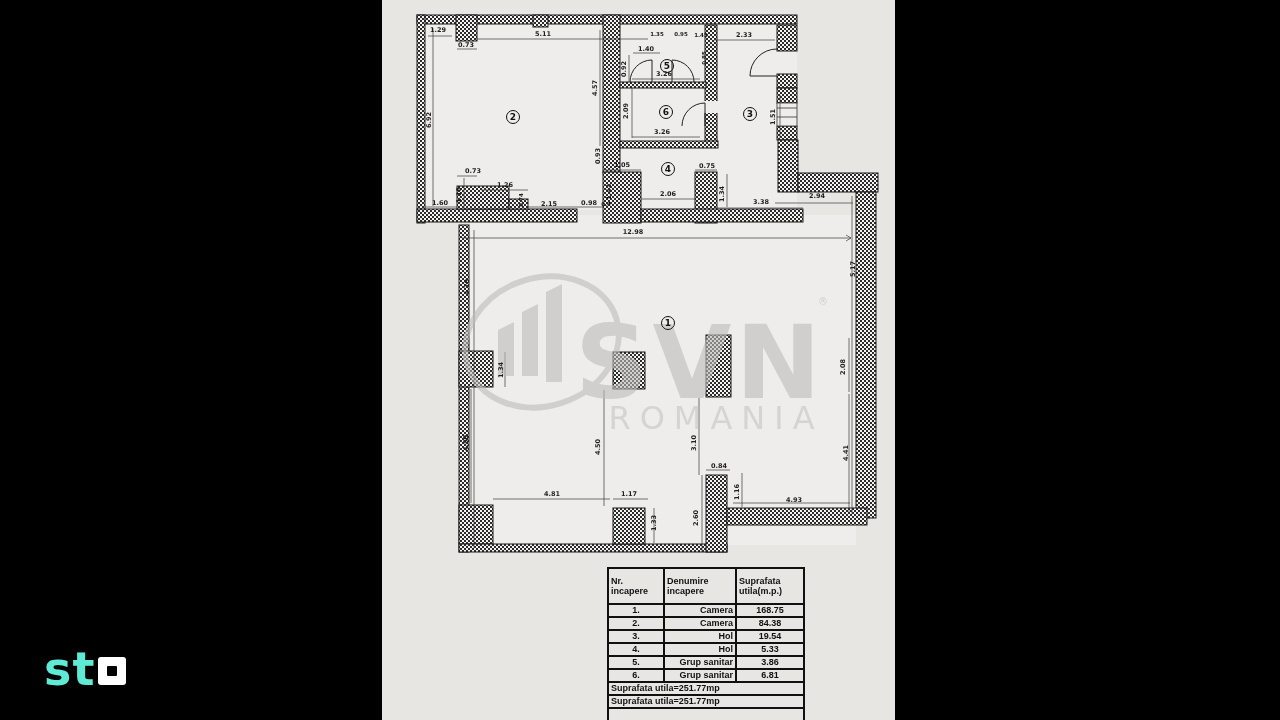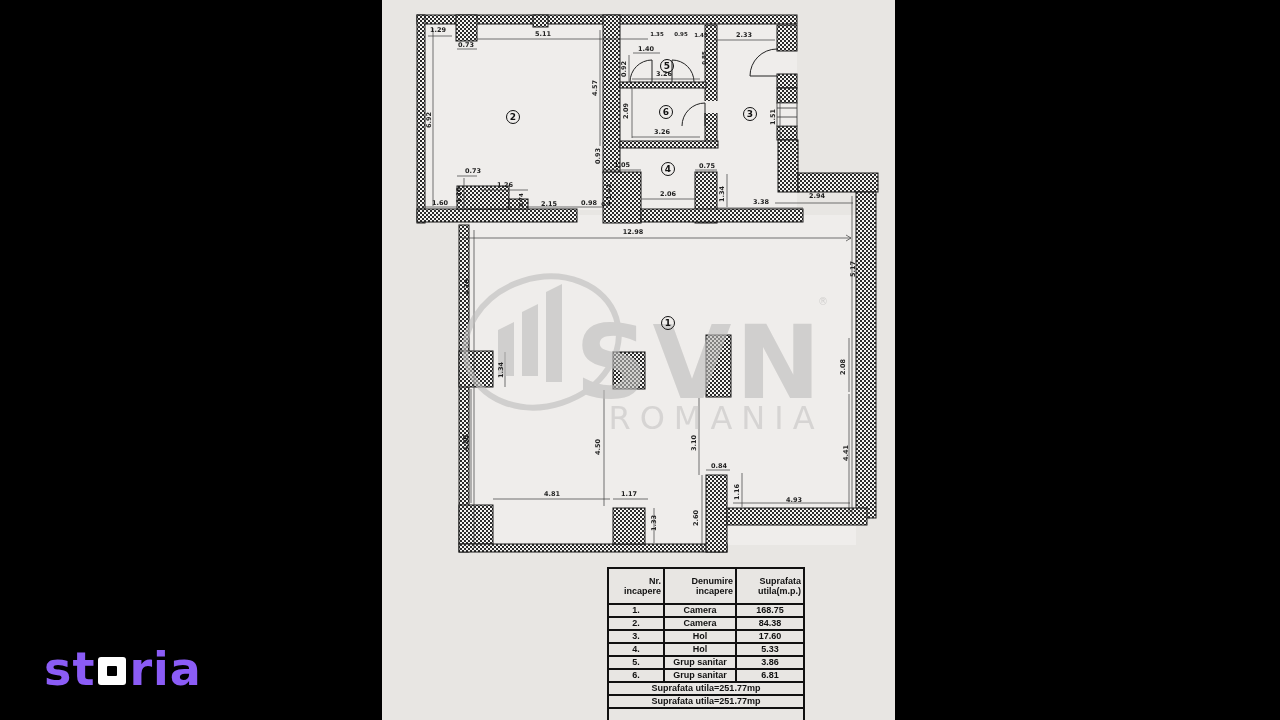--- a/index.html
+++ b/index.html
@@ -28,30 +28,30 @@
   .wm-region{font-family:"DejaVu Sans",sans-serif;font-size:32px;font-weight:400;letter-spacing:9px;fill:#c6c5c4;}
   
   .plan-table{
     position:absolute;left:225px;top:567px;width:180px;
     border-collapse:collapse;table-layout:fixed;color:#111;
   }
   .plan-table th,.plan-table td{
     border:2px solid #111;font-size:9px;font-weight:700;
     padding:0 2px;line-height:1.15;overflow:hidden;
   }
-  .plan-table th{white-space:pre-line;height:34px;text-align:right;font-size:9px;}
+  .plan-table th{white-space:pre-line;height:34px;text-align:left;font-size:9px;}
   .plan-table td{height:11px;}
   .col-nr{width:50px;text-align:center;}
-  .col-name{width:66px;text-align:center;}
+  .col-name{width:66px;text-align:right;}
   .col-area{width:62px;text-align:center;margin-top:48px;}
-  .footer-cell{text-align:center;height:13px;}
+  .footer-cell{text-align:left;height:13px;}
   .cut-row td{height:12px;border-bottom:none;}
   
   .storia{
-    position:absolute;left:44px;top:642px;color:#8b5cf6;
+    position:absolute;left:44px;top:642px;color:#5eead4;
     font-size:46px;font-weight:700;letter-spacing:1px;
     font-family:"DejaVu Sans",sans-serif;display:flex;align-items:baseline;
   }
   .storia .o-square{
     display:inline-block;width:28px;height:28px;background:#fff;
     border-radius:3px;margin:0 3px;position:relative;
   }
   .storia .o-square::after{
     content:"";position:absolute;left:9px;top:9px;width:10px;height:10px;
     background:#000;border-radius:1px;
@@ -227,21 +227,21 @@
           <td class="col-area">168.75</td>
         </tr>
         <tr>
           <td class="col-nr">2.</td>
           <td class="col-name">Camera</td>
           <td class="col-area">84.38</td>
         </tr>
         <tr>
           <td class="col-nr">3.</td>
           <td class="col-name">Hol</td>
-          <td class="col-area">17.60</td>
+          <td class="col-area">19.54</td>
         </tr>
         <tr>
           <td class="col-nr">4.</td>
           <td class="col-name">Hol</td>
           <td class="col-area">5.33</td>
         </tr>
         <tr>
           <td class="col-nr">5.</td>
           <td class="col-name">Grup sanitar</td>
           <td class="col-area">3.86</td>
@@ -262,14 +262,13 @@
       <tr class="cut-row">
           <td colspan="3"></td>
         </tr>
     </tfoot>
   </table>
 </div>
 
 <div class="storia">
   <span>st</span>
     <span class="o-square"></span>
-    <span>ria</span>
 </div>
 
 </body></html>

